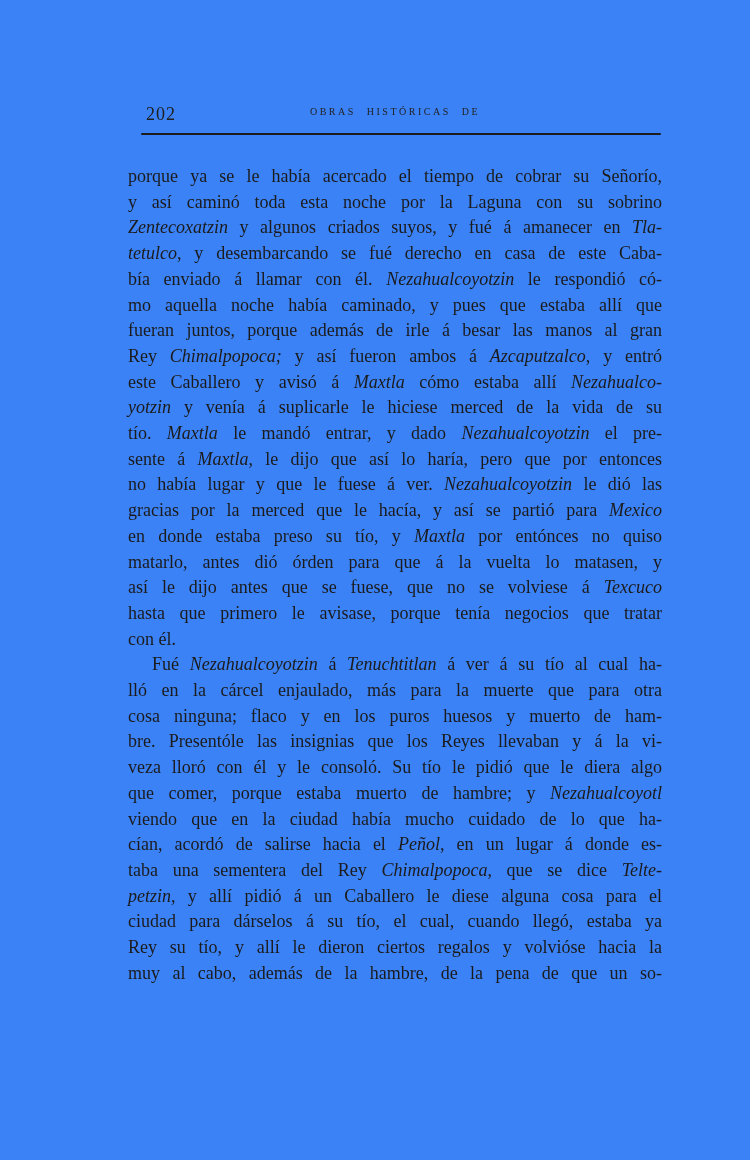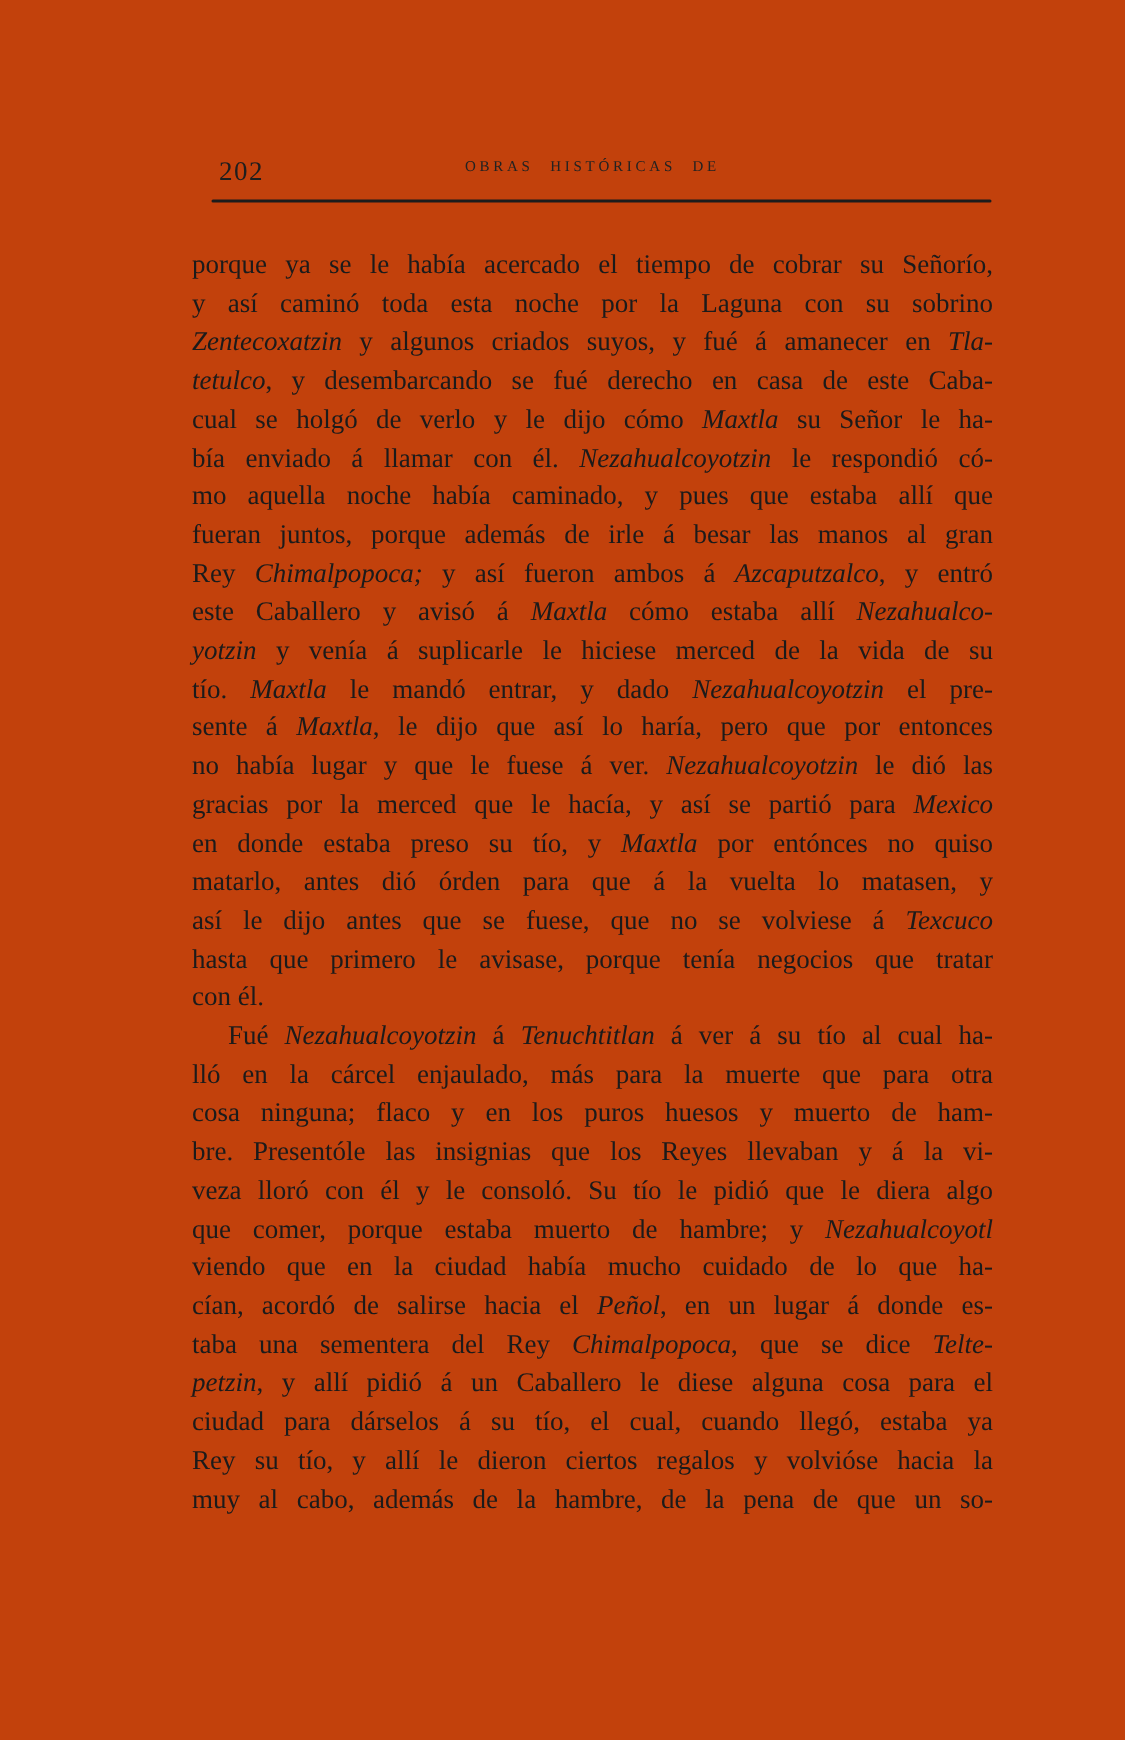--- a/index.html
+++ b/index.html
@@ -4,21 +4,21 @@
 <style>
   html, body {
     margin: 0;
     padding: 0;
     background: #ffffff;
   }
   .page {
     position: relative;
     width: 750px;
     height: 1160px;
-    background: #c2410c;
+    background: #3b82f6;
     overflow: hidden;
     color: #1b1b1b;
     font-family: "Liberation Serif", serif;
   }
   .header {
     position: absolute;
     left: 128px;
     top: 103px;
     width: 534px;
     height: 26px;
@@ -79,21 +79,20 @@
   <div class="header">
     <span class="pagenum">202</span>
     <span class="running-title">OBRAS HISTÓRICAS DE</span>
   </div>
   <div class="rule"></div>
   <div class="body-text">
       <div class="line"><span>porque ya se le había acercado el tiempo de cobrar su Señorío,</span></div>
       <div class="line"><span>y así caminó toda esta noche por la Laguna con su sobrino</span></div>
       <div class="line"><span class="it">Zentecoxatzin</span><span> y algunos criados suyos, y fué á amanecer en </span><span class="it">Tla-</span></div>
       <div class="line"><span class="it">tetulco</span><span>, y desembarcando se fué derecho en casa de este Caba-</span></div>
-      <div class="line"><span>cual se holgó de verlo y le dijo cómo </span><span class="it">Maxtla</span><span> su Señor le ha-</span></div>
       <div class="line"><span>bía enviado á llamar con él. </span><span class="it">Nezahualcoyotzin</span><span> le respondió có-</span></div>
       <div class="line"><span>mo aquella noche había caminado, y pues que estaba allí que</span></div>
       <div class="line"><span>fueran juntos, porque además de irle á besar las manos al gran</span></div>
       <div class="line"><span>Rey </span><span class="it">Chimalpopoca;</span><span> y así fueron ambos á </span><span class="it">Azcaputzalco</span><span>, y entró</span></div>
       <div class="line"><span>este Caballero y avisó á </span><span class="it">Maxtla</span><span> cómo estaba allí </span><span class="it">Nezahualco-</span></div>
       <div class="line"><span class="it">yotzin</span><span> y venía á suplicarle le hiciese merced de la vida de su</span></div>
       <div class="line"><span>tío. </span><span class="it">Maxtla</span><span> le mandó entrar, y dado </span><span class="it">Nezahualcoyotzin</span><span> el pre-</span></div>
       <div class="line"><span>sente á </span><span class="it">Maxtla</span><span>, le dijo que así lo haría, pero que por entonces</span></div>
       <div class="line"><span>no había lugar y que le fuese á ver. </span><span class="it">Nezahualcoyotzin</span><span> le dió las</span></div>
       <div class="line"><span>gracias por la merced que le hacía, y así se partió para </span><span class="it">Mexico</span></div>

